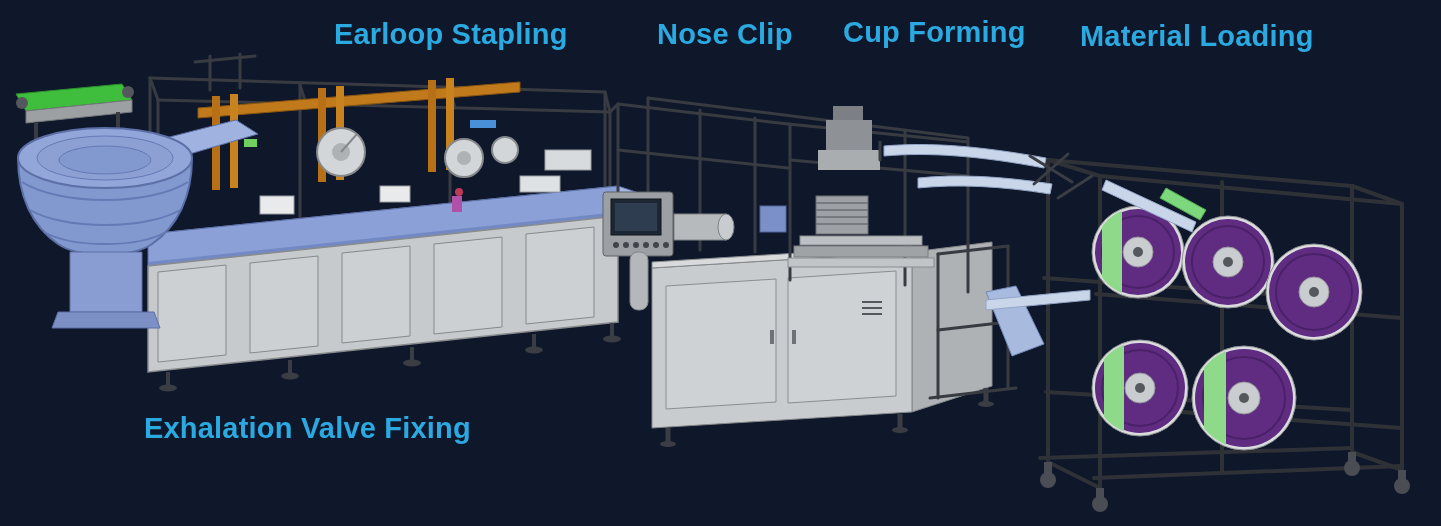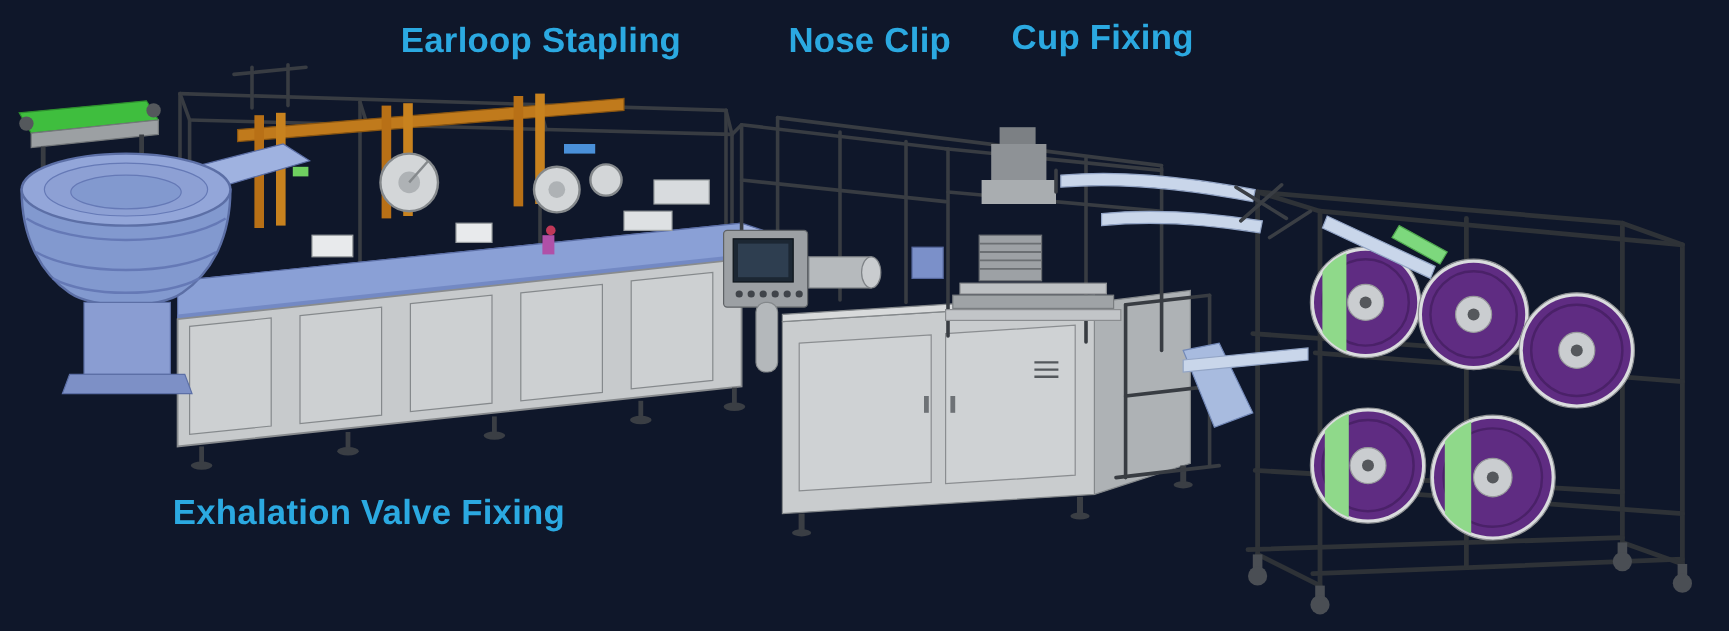--- a/index.html
+++ b/index.html
@@ -312,17 +312,18 @@
       <ellipse cx="105" cy="160" rx="46" ry="14" fill="#8299CF" stroke="#6579B6"></ellipse>
       <polygon points="70,252 142,252 142,312 70,312" fill="#8A9DD2" stroke="#5C6FA6"></polygon>
       <polygon points="58,312 154,312 160,328 52,328" fill="#7D90C6" stroke="#5C6FA6"></polygon>
     </g>
   </svg>
 
   <div class="section-label lbl-earloop">Earloop Stapling</div>
 
   <div class="section-label lbl-noseclip">Nose Clip</div>
 
-  <div class="section-label lbl-cup">Cup Fixing</div>
-
+  <div class="section-label lbl-cup">Cup Forming</div>
+
+  <div class="section-label lbl-material">Material Loading</div>
 
   <div class="section-label lbl-exhal">Exhalation Valve Fixing</div>
 </div>
 
 </body></html>

